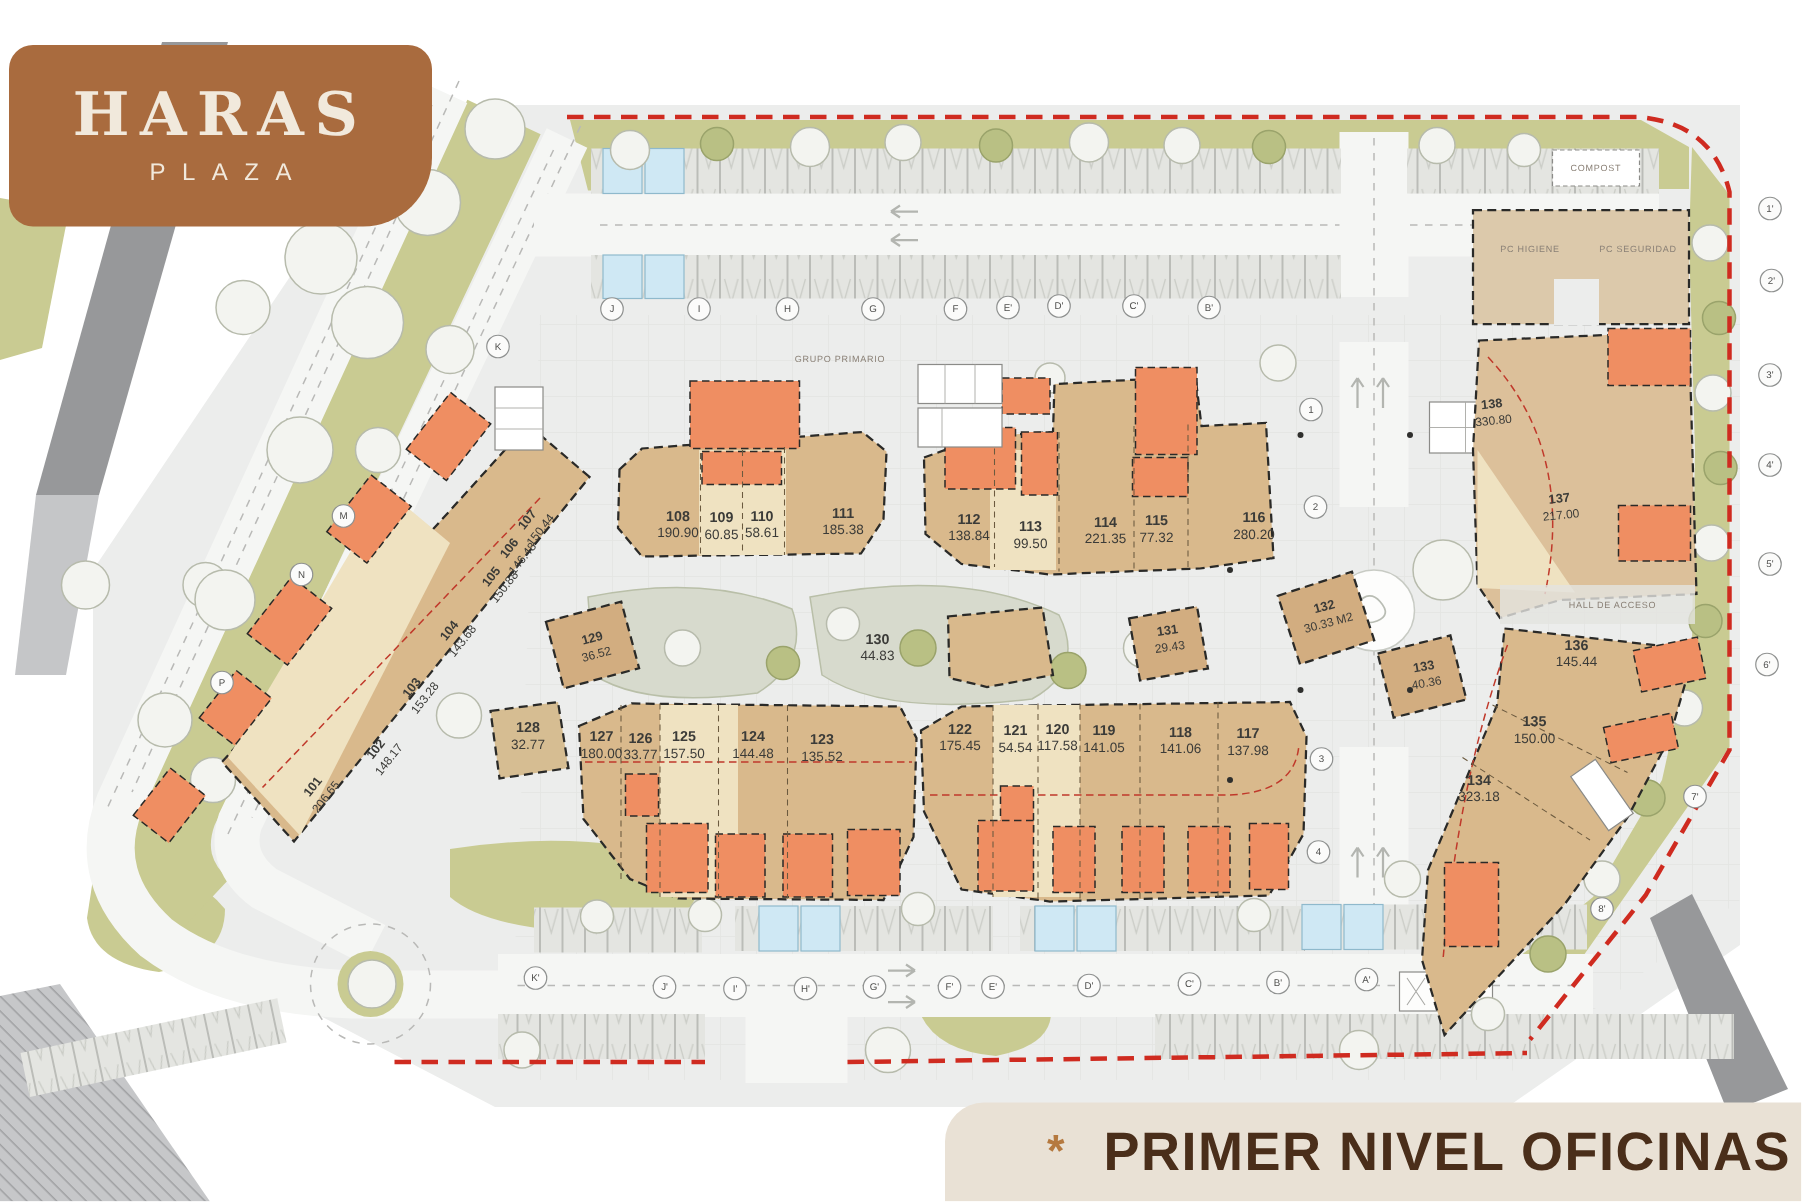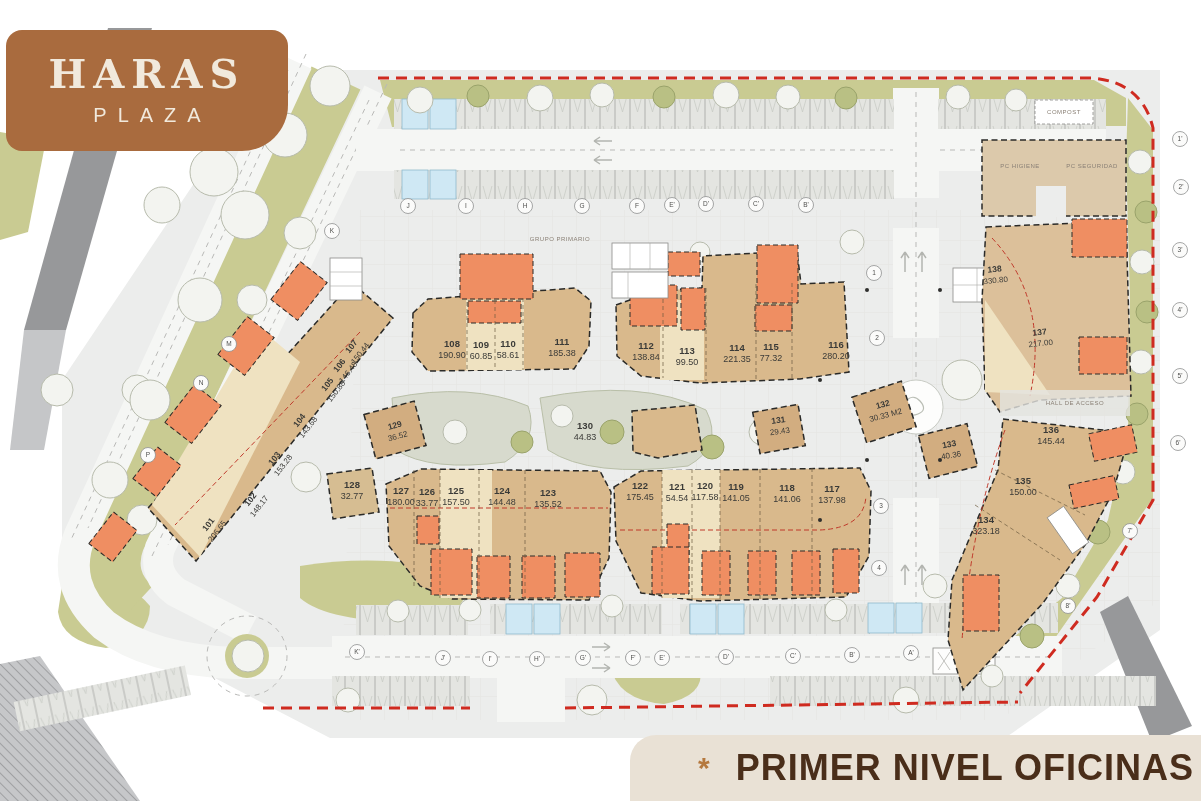--- a/index.html
+++ b/index.html
@@ -5,21 +5,21 @@
   html,body{margin:0;padding:0;background:#ffffff;}
   #stage{position:relative;width:1201px;height:801px;overflow:hidden;background:#fff;
          font-family:"Liberation Sans",sans-serif;}
   #plan-svg{position:absolute;left:0;top:0;}
   
   .logo-card{position:absolute;left:6px;top:6px;width:282px;height:121px;
              background:#a96b3e;border-radius:16px 16px 46px 16px;
              display:flex;flex-direction:column;align-items:center;justify-content:center;z-index:5;margin-top:24px;}
   .logo-title{font-family:"DejaVu Serif","Liberation Serif",serif;font-weight:bold;
               font-size:40px;letter-spacing:7px;color:#f1e9dc;line-height:1;}
-  .logo-sub{font-size:20px;letter-spacing:11px;color:#f1e9dc;margin-top:10px;text-indent:11px;}
+  .logo-sub{font-size:16px;letter-spacing:11px;color:#f1e9dc;margin-top:10px;text-indent:11px;}
   
   .footer-card{position:absolute;right:0;bottom:0;width:571px;height:66px;background:#e9e1d5;
                border-radius:26px 0 0 0;display:flex;align-items:center;gap:26px;
                padding-left:68px;box-sizing:border-box;z-index:5;}
   .footer-ast{font-size:30px;font-weight:bold;color:#b5793f;}
   .footer-label{font-size:36px;font-weight:bold;letter-spacing:1px;color:#4a2e1a;}
   
   .uid{font:bold 9.5px "Liberation Sans",sans-serif;fill:#3b3b38;text-anchor:middle;}
   .uarea{font:9px "Liberation Sans",sans-serif;fill:#3b3b38;text-anchor:middle;}
   .rot .uid{font-size:8.5px}.rot .uarea{font-size:8px}

